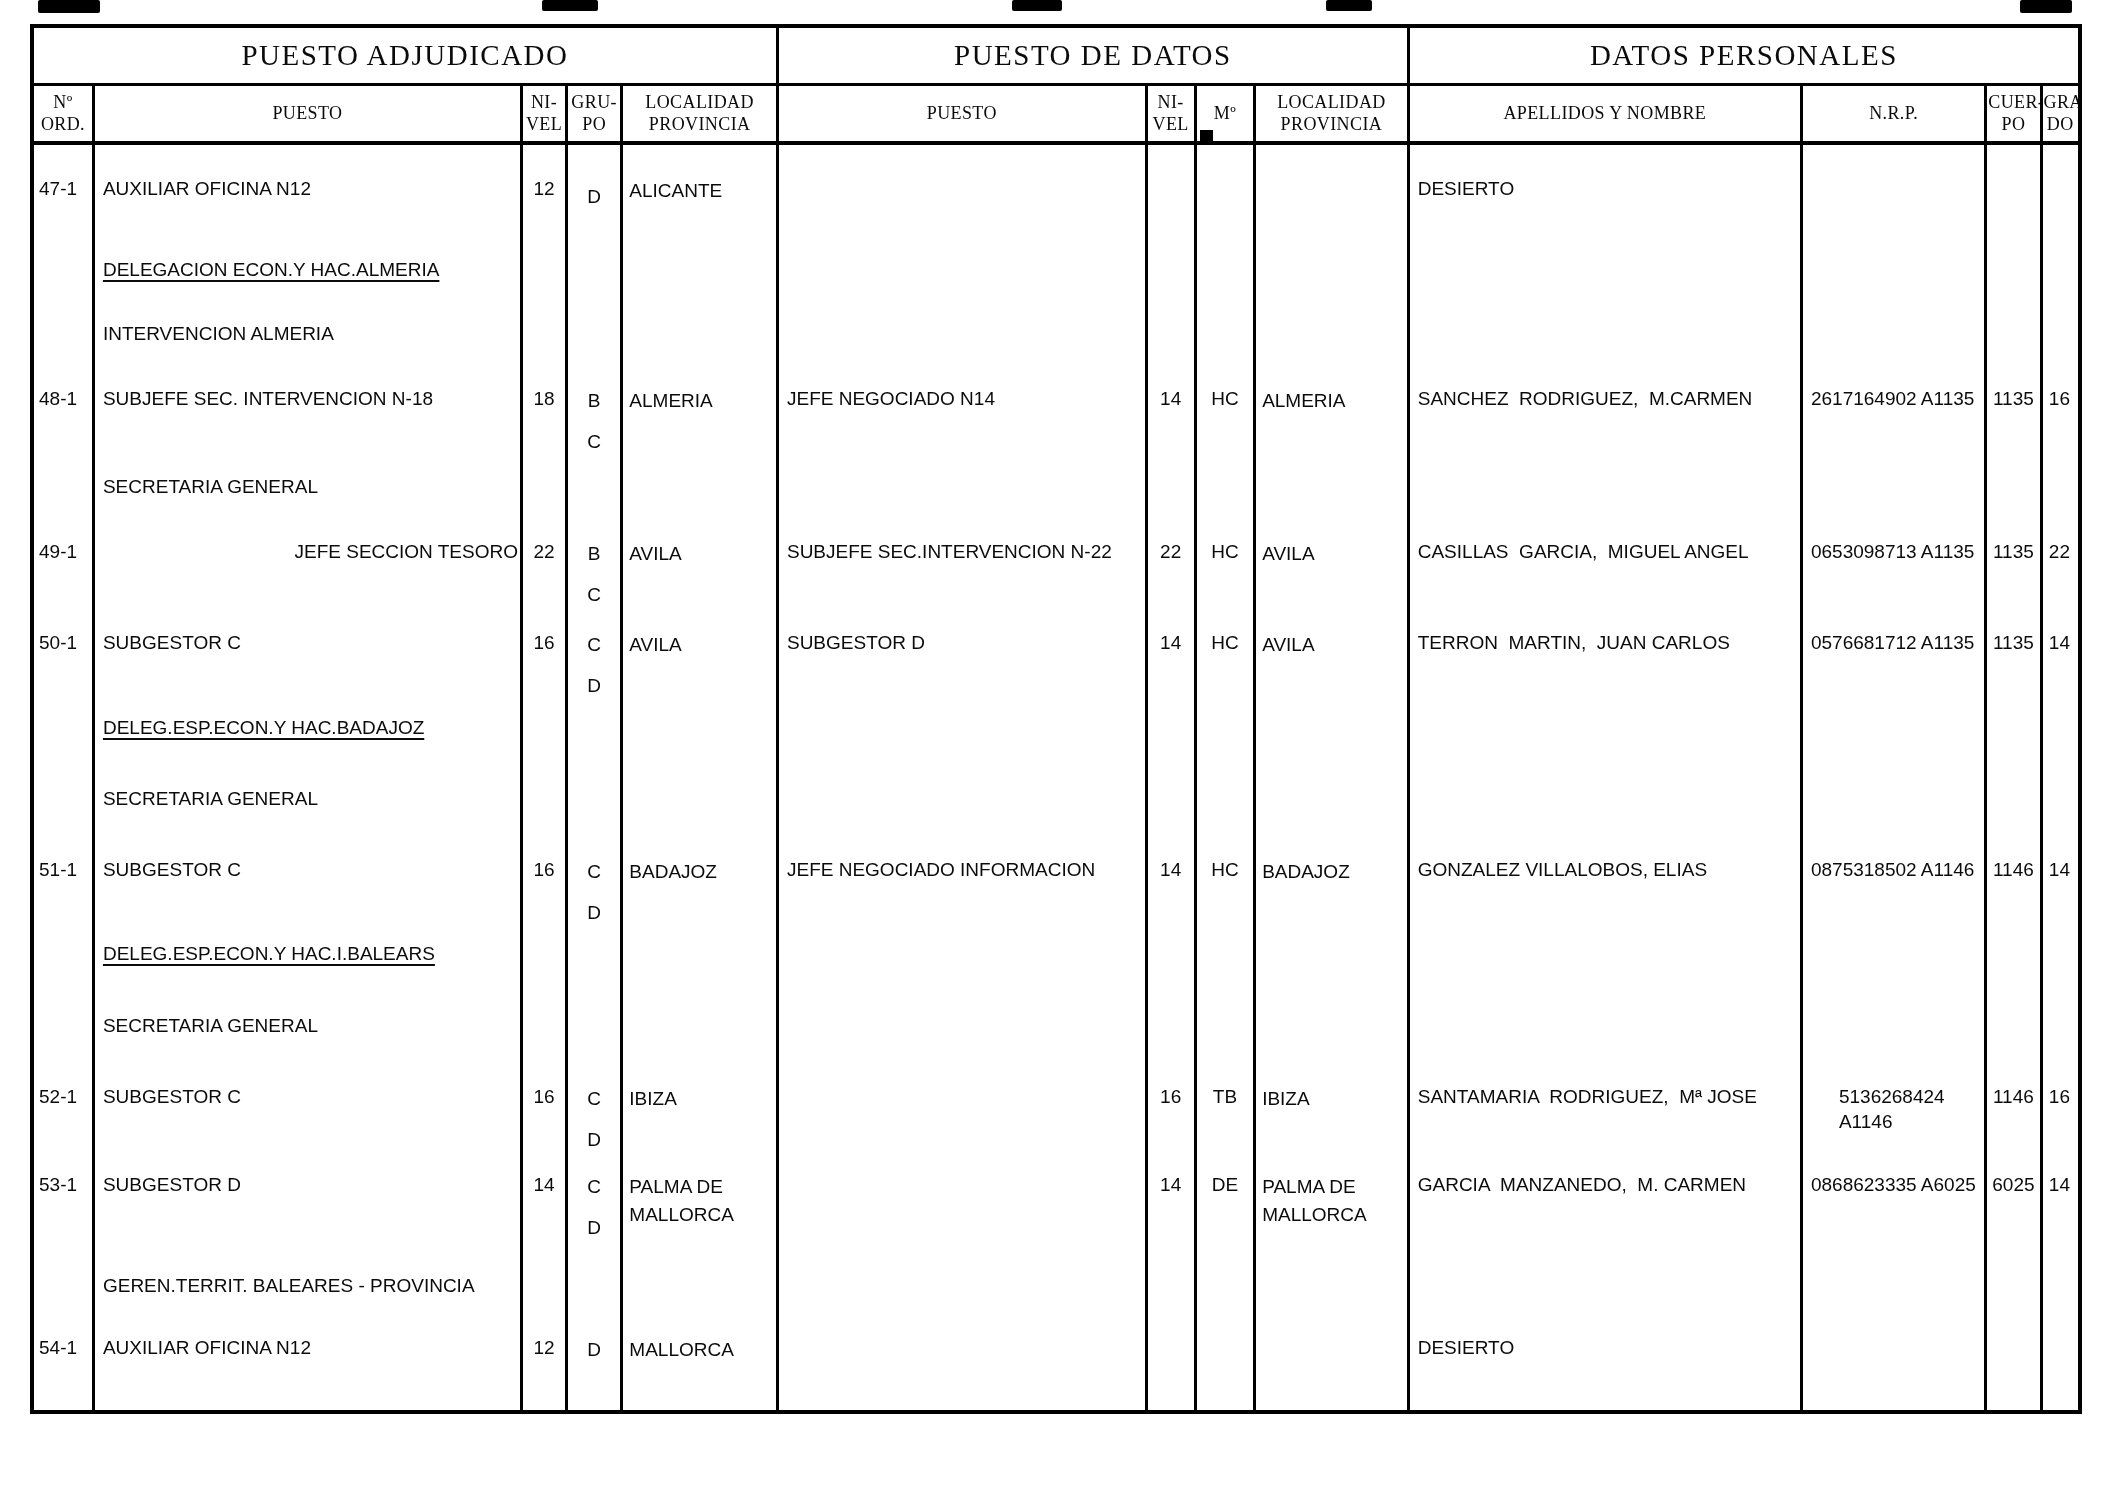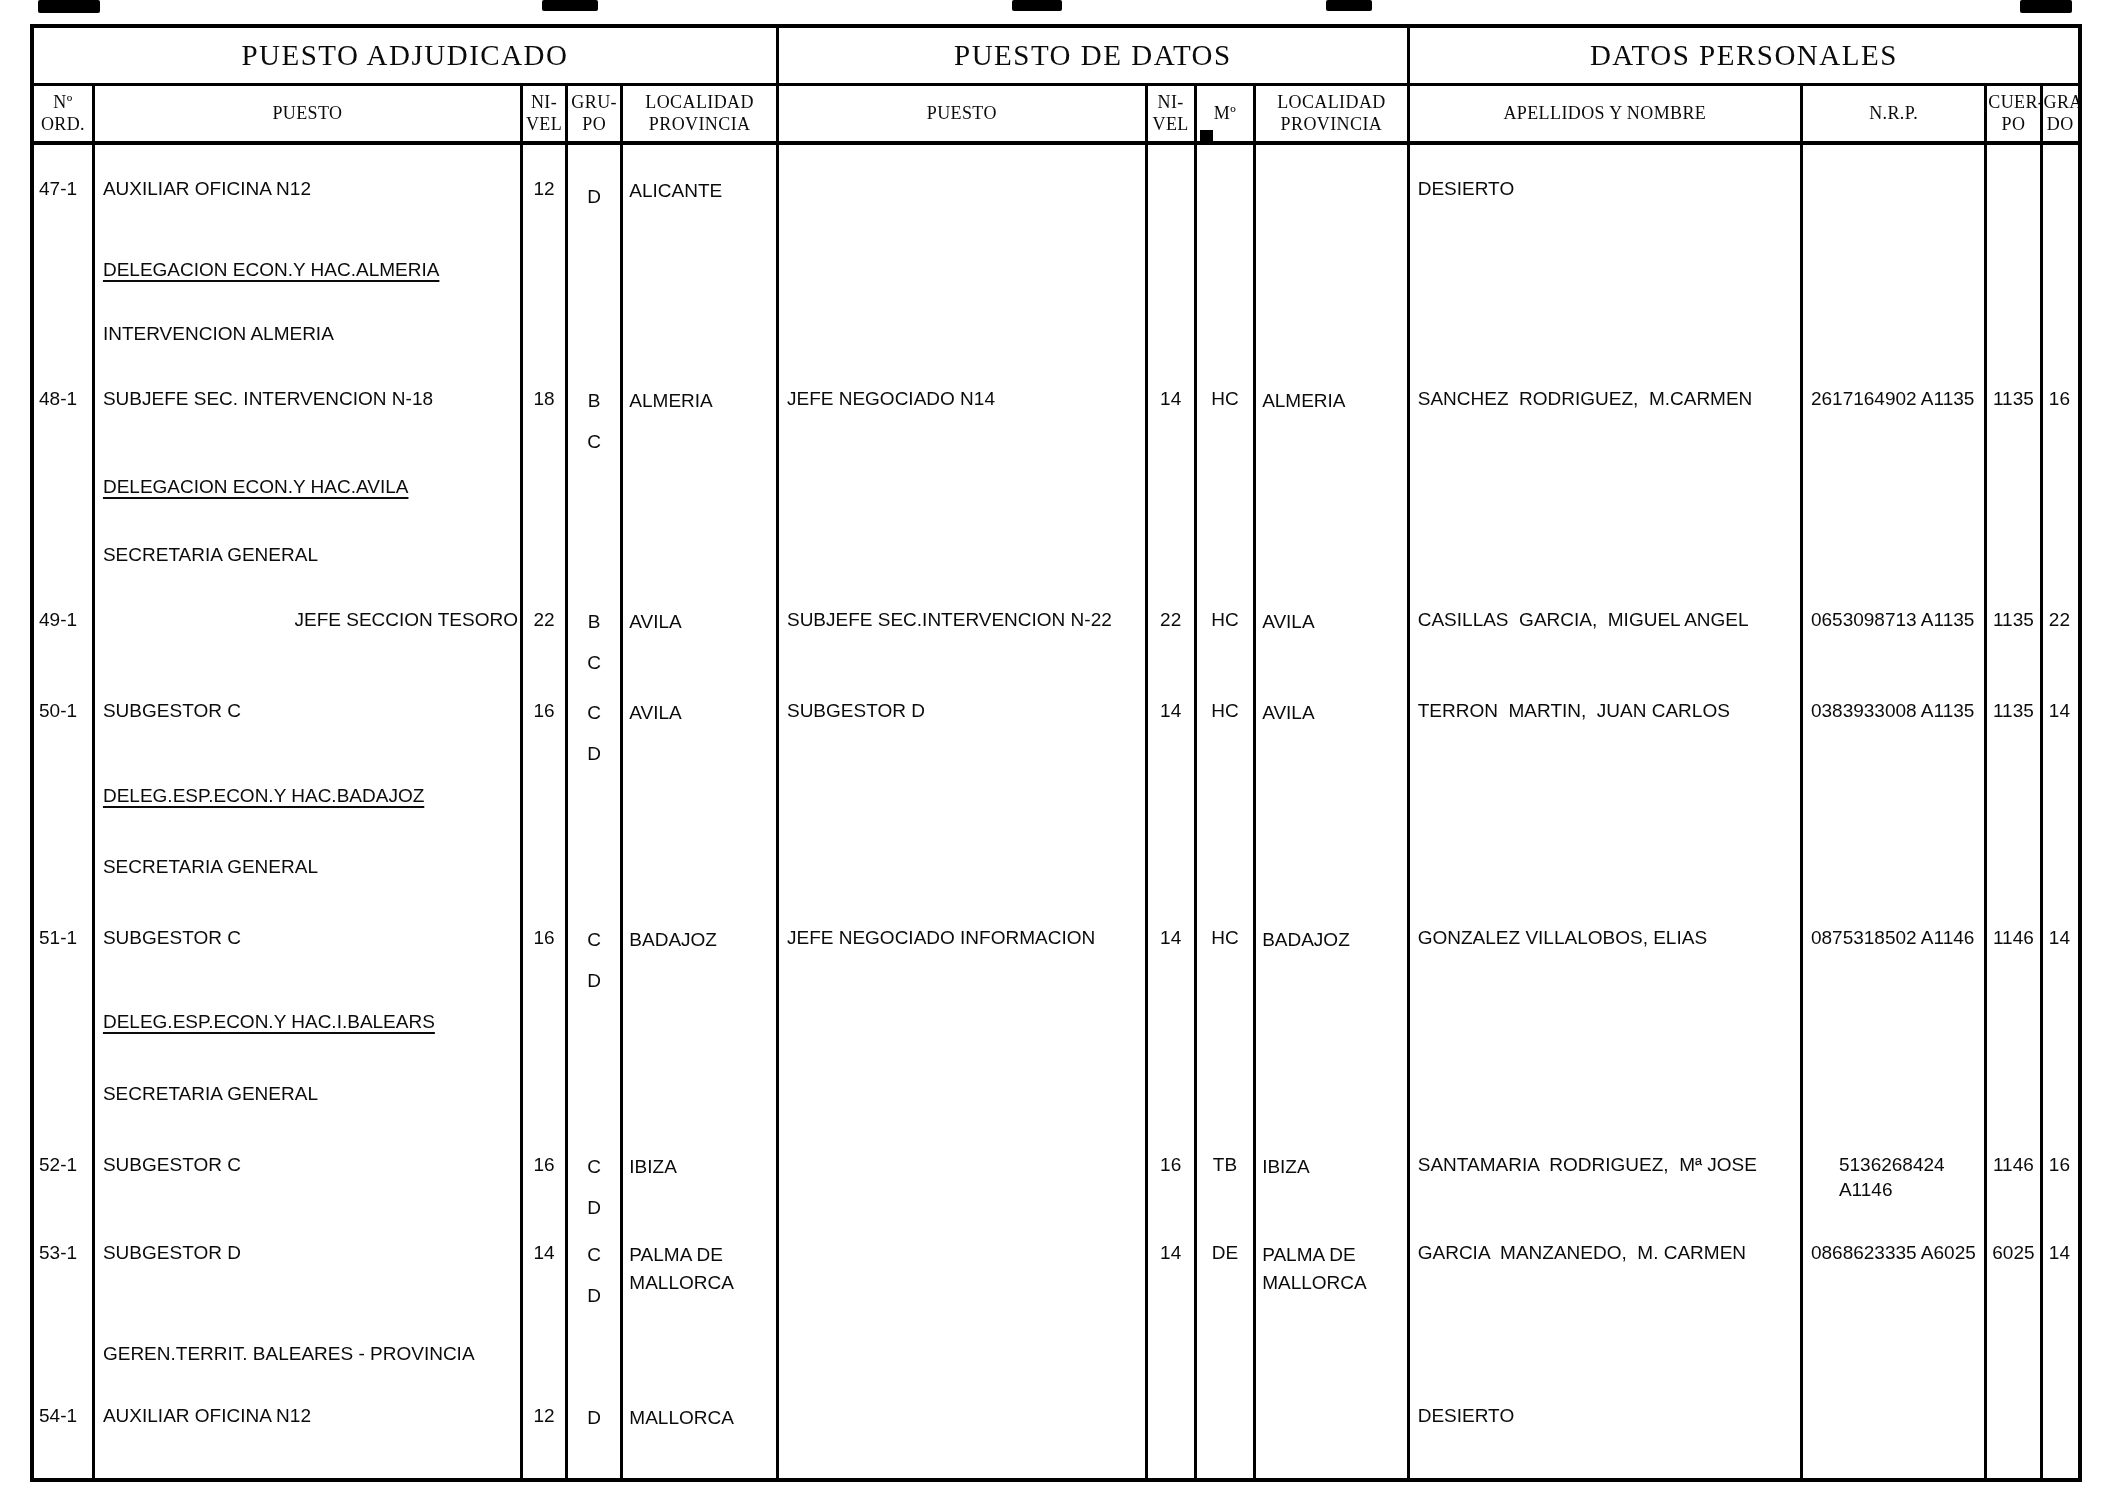--- a/index.html
+++ b/index.html
@@ -161,35 +161,20 @@
           <td class="c4" style="text-align: left;">ALMERIA</td>
           <td class="c5" style="text-align: left;">JEFE NEGOCIADO N14</td>
           <td class="c6" style="text-align: center;">14</td>
           <td class="c7" style="text-align: center;">HC</td>
           <td class="c8" style="text-align: left;">ALMERIA</td>
           <td class="c9" style="text-align: left;">SANCHEZ  RODRIGUEZ,  M.CARMEN</td>
           <td class="c10" style="text-align: left;">2617164902 A1135</td>
           <td class="c11" style="text-align: center;">1135</td>
           <td class="c12" style="text-align: right;">16</td>
         </tr>
-        <tr style="height: 68px;">
-          <td class="c0" style="text-align: left;"></td>
-          <td class="c1 section-label" style="text-align: left;">DELEGACION ECON.Y HAC.AVILA</td>
-          <td class="c2" style="text-align: center;"></td>
-          <td class="c3" style="text-align: center;"></td>
-          <td class="c4" style="text-align: left;"></td>
-          <td class="c5" style="text-align: left;"></td>
-          <td class="c6" style="text-align: center;"></td>
-          <td class="c7" style="text-align: center;"></td>
-          <td class="c8" style="text-align: left;"></td>
-          <td class="c9" style="text-align: left;"></td>
-          <td class="c10" style="text-align: left;"></td>
-          <td class="c11" style="text-align: center;"></td>
-          <td class="c12" style="text-align: right;"></td>
-        </tr>
         <tr style="height: 65px;">
           <td class="c0" style="text-align: left;"></td>
           <td class="c1" style="text-align: left;">SECRETARIA GENERAL</td>
           <td class="c2" style="text-align: center;"></td>
           <td class="c3" style="text-align: center;"></td>
           <td class="c4" style="text-align: left;"></td>
           <td class="c5" style="text-align: left;"></td>
           <td class="c6" style="text-align: center;"></td>
           <td class="c7" style="text-align: center;"></td>
           <td class="c8" style="text-align: left;"></td>
@@ -219,21 +204,21 @@
           <td class="c1" style="text-align: left;">SUBGESTOR C</td>
           <td class="c2" style="text-align: center;">16</td>
           <td class="c3" style="text-align: center;">C
 D</td>
           <td class="c4" style="text-align: left;">AVILA</td>
           <td class="c5" style="text-align: left;">SUBGESTOR D</td>
           <td class="c6" style="text-align: center;">14</td>
           <td class="c7" style="text-align: center;">HC</td>
           <td class="c8" style="text-align: left;">AVILA</td>
           <td class="c9" style="text-align: left;">TERRON  MARTIN,  JUAN CARLOS</td>
-          <td class="c10" style="text-align: left;">0383933008 A1135</td>
+          <td class="c10" style="text-align: left;">0576681712 A1135</td>
           <td class="c11" style="text-align: center;">1135</td>
           <td class="c12" style="text-align: right;">14</td>
         </tr>
         <tr style="height: 71px;">
           <td class="c0" style="text-align: left;"></td>
           <td class="c1 section-label" style="text-align: left;">DELEG.ESP.ECON.Y HAC.BADAJOZ</td>
           <td class="c2" style="text-align: center;"></td>
           <td class="c3" style="text-align: center;"></td>
           <td class="c4" style="text-align: left;"></td>
           <td class="c5" style="text-align: left;"></td>

